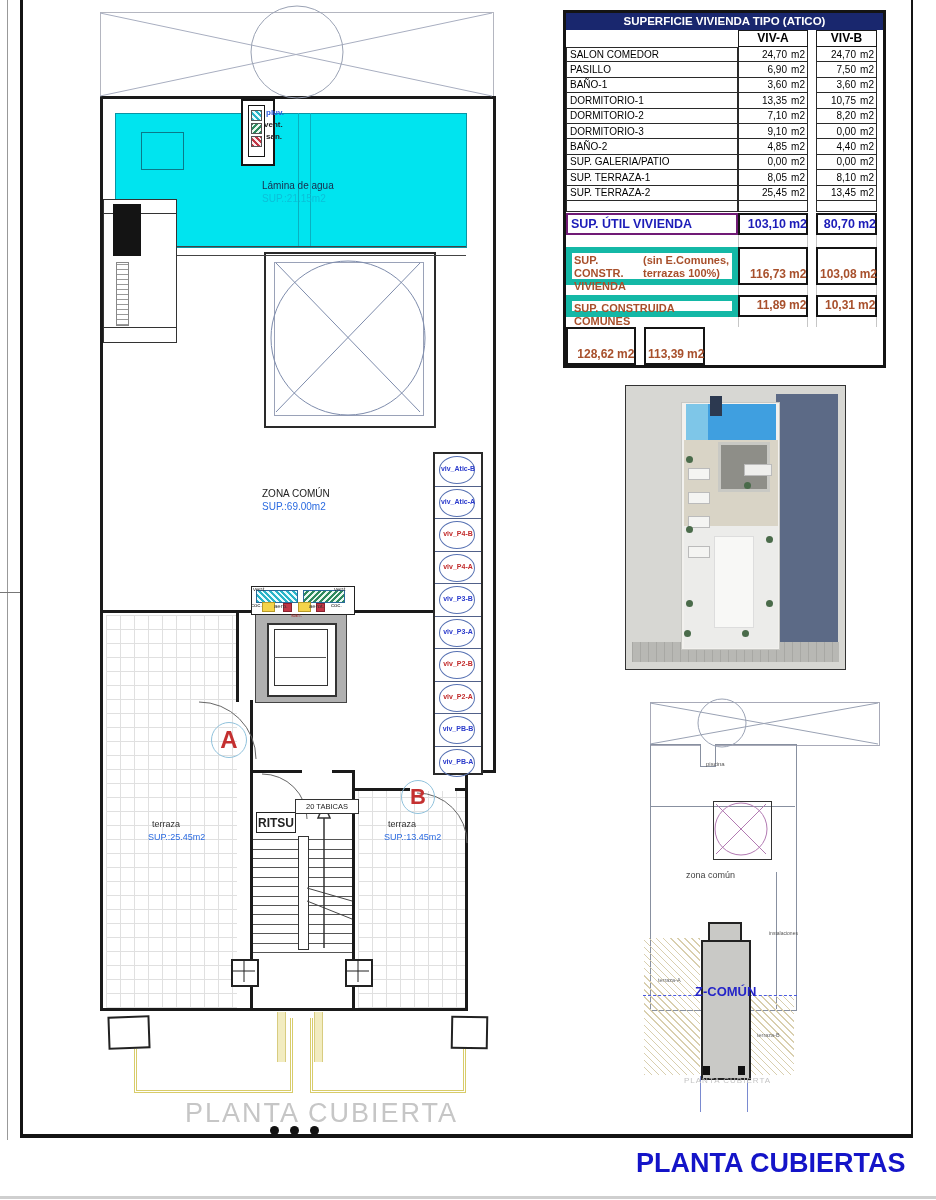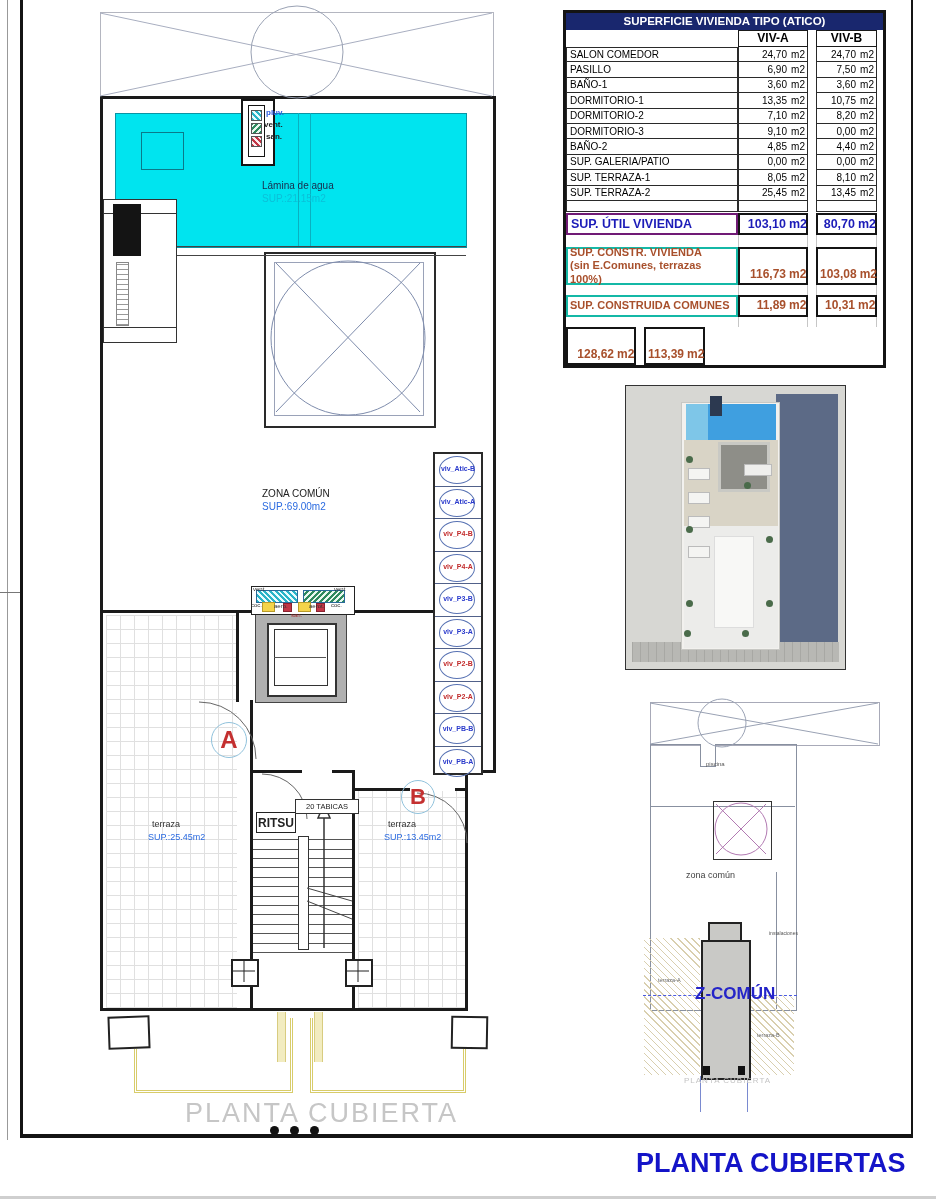--- a/index.html
+++ b/index.html
@@ -28,21 +28,21 @@
   .val{flex:1;text-align:right}
   .unit{width:15px;margin-left:3px;text-align:right}
   .blankrow{display:flex;height:11px}
   .blankrow .c-lbl,.blankrow .c-a,.blankrow .c-b{border:1px solid #2a2a2a;border-top:0}
   .utilrow{display:flex;height:22px;font-size:12.5px;font-weight:bold;color:#1c1cb8;align-items:stretch;margin-top:1px}
   .utilrow .c-lbl{border:2px solid #701a75;display:flex;align-items:center;padding-left:3px}
   .utilrow .c-a,.utilrow .c-b{border:2px solid #141414;display:flex;align-items:center;padding:0 2px}
   .gaprow{display:flex;height:12px}
   .gaprow .c-a,.gaprow .c-b{border-left:1px solid #c6c6c6;border-right:1px solid #c6c6c6}
   .secrow{display:flex;font-weight:bold;color:#a8502c;align-items:stretch}
-  .secrow .c-lbl{border:2px solid #14b8a6;padding:1px 2px;font-size:11px;line-height:1.2;display:flex;flex-direction:column;justify-content:center}
+  .secrow .c-lbl{border:6px solid #14b8a6;padding:1px 2px;font-size:11px;line-height:1.2;display:flex;justify-content:center}
   .secrow .c-a,.secrow .c-b{border:2px solid #141414;display:flex;align-items:flex-end;padding:0 2px 2px 2px;font-size:12px}
   
   #vivstack{position:absolute;left:433px;top:452px;width:46px;height:319px;border:2px solid #2a2a2a;background:#fff;z-index:5}
   .vivcell{position:relative;height:31.5px;border-bottom:1px solid #51618a}
   .vivcell:last-child{border-bottom:none}
   .vivcircle{position:absolute;left:4px;top:2px;width:34px;height:26px;border:1px solid #5a74b4;border-radius:50%}
   .vivlbl{position:absolute;width:100%;top:11px;text-align:center;font-size:7px;font-weight:bold}
   .vb{color:#2a3acc}.vr{color:#c22a2a}
   .door-ltr{position:absolute;z-index:8;border:1.5px solid #90c2dc;border-radius:50%;display:flex;align-items:center;justify-content:center;color:#c43030;font-weight:bold}
   .chip{position:absolute;z-index:8;border:1px solid #555}
@@ -456,21 +456,21 @@
   <div class="txt" style="left:769px;top:930px;font-size:5px;color:#555">instalaciones</div>
   <div class="abs hatch" style="left:644px;top:938px;width:56px;height:137px"></div>
   <div class="abs hatch" style="left:748px;top:995px;width:46px;height:80px"></div>
   <div class="txt" style="left:658px;top:977px;font-size:5.5px;color:#666">terraza-A</div>
   <div class="txt" style="left:757px;top:1032px;font-size:5.5px;color:#666">terraza-B</div>
   <div class="abs" style="left:643px;top:995px;width:154px;height:0;border-top:1px dashed #4a5ae0;z-index:3"></div>
   <div class="abs" style="left:708px;top:922px;width:30px;height:20px;background:#c9c9c6;border:2px solid #222;z-index:4"></div>
   <div class="abs" style="left:701px;top:940px;width:46px;height:136px;background:#c9c9c6;border:2px solid #222;z-index:4"></div>
   <div class="abs" style="left:703px;top:1066px;width:7px;height:9px;background:#111;z-index:5"></div>
   <div class="abs" style="left:738px;top:1066px;width:7px;height:9px;background:#111;z-index:5"></div>
-  <div class="txt" style="left:695px;top:984px;font-size:17px;font-weight:bold;color:#2424c8;z-index:6">Z-COMÚN</div>
+  <div class="txt" style="left:695px;top:984px;font-size:13px;font-weight:bold;color:#2424c8;z-index:6">Z-COMÚN</div>
   <div class="txt" style="left:684px;top:1076px;font-size:8px;color:#c4c4c4;letter-spacing:1px">PLANTA CUBIERTA</div>
   <div class="abs" style="left:700px;top:1076px;width:1px;height:36px;background:#7a8ad0"></div>
   <div class="abs" style="left:747px;top:1076px;width:1px;height:36px;background:#7a8ad0"></div>
 
   <div class="txt" style="left:636px;top:1148px;font-size:27px;font-weight:bold;color:#1414c8;z-index:20">PLANTA CUBIERTAS</div>
 
   <svg class="abs" width="936" height="1200" style="left:0;top:0;z-index:6;pointer-events:none">
     <g stroke="#a8aec0" fill="none" stroke-width="1">
       <line x1="100" y1="13" x2="492" y2="96"></line>
       <line x1="100" y1="96" x2="492" y2="13"></line>

